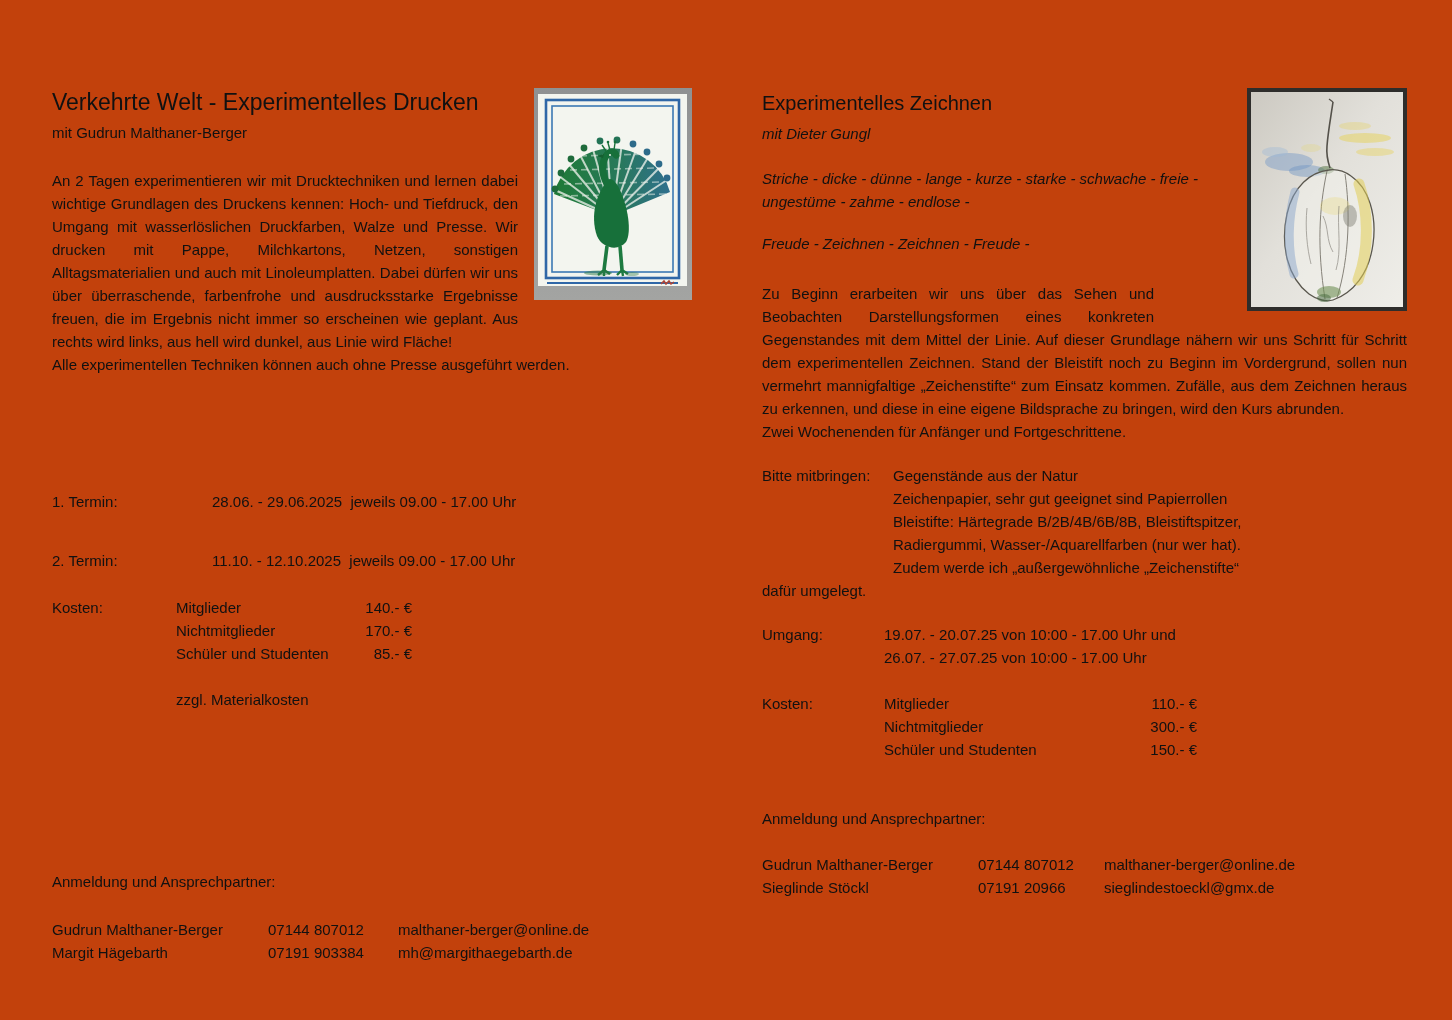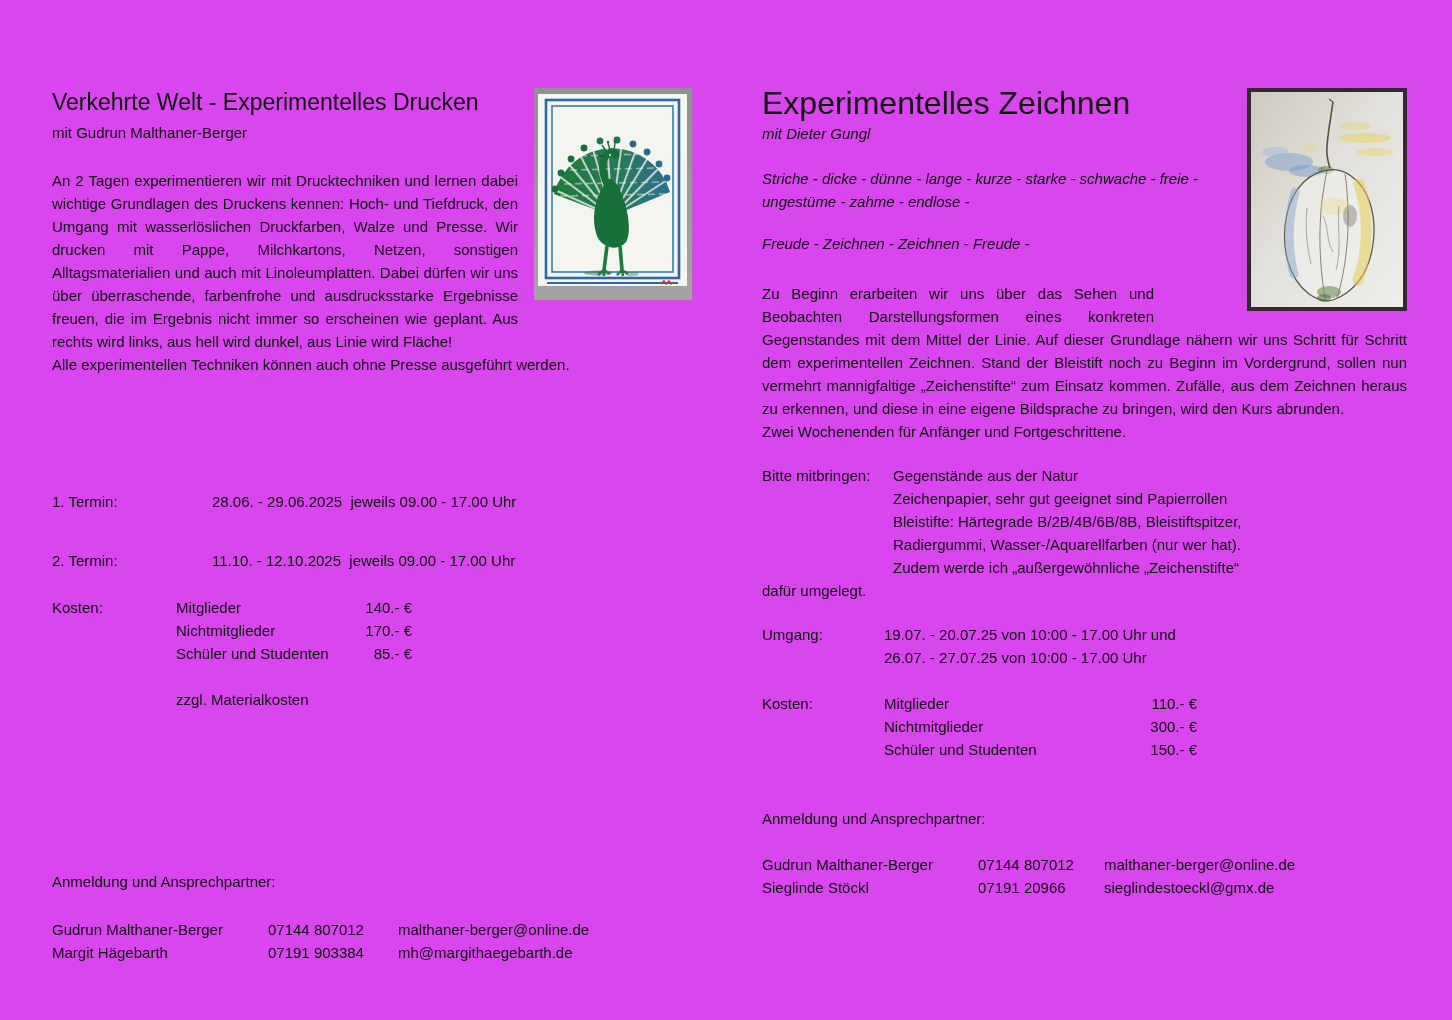--- a/index.html
+++ b/index.html
@@ -1,22 +1,22 @@
 <!DOCTYPE html>
 <html><head>
 <meta charset="utf-8">
 <style>
   html,body{margin:0;padding:0;background:#ffffff;}
-  .page{position:relative;width:1452px;height:1020px;background:#d946ef;overflow:hidden;
+  .page{position:relative;width:1452px;height:1020px;background:#c2410c;overflow:hidden;
         font-family:"Liberation Sans", sans-serif;color:#111;font-size:15px;line-height:23px;}
   .col{position:absolute;top:88px;}
   .col-left{left:52px;width:640px;}
   .col-right{left:762px;width:645px;}
   .course-title{font-size:23px;line-height:28px;font-weight:400;margin:0;}
-  .col-right .course-title{font-size:32px;line-height:30px;}
+  .col-right .course-title{font-size:20px;line-height:30px;}
   .subtitle{margin-top:5px;}
   .col-right .subtitle{margin-top:4px;font-style:italic;}
   .fig{float:right;margin:0 0 10px 16px;}
   .fig-right{margin:0 0 10px 12px;}
   p{margin:0;}
   .just{text-align:justify;}
   .p-top{margin-top:25px;}
   .motto{font-style:italic;}
   .motto-1{margin-top:19px;}
   .motto-2{margin-top:22px;}

